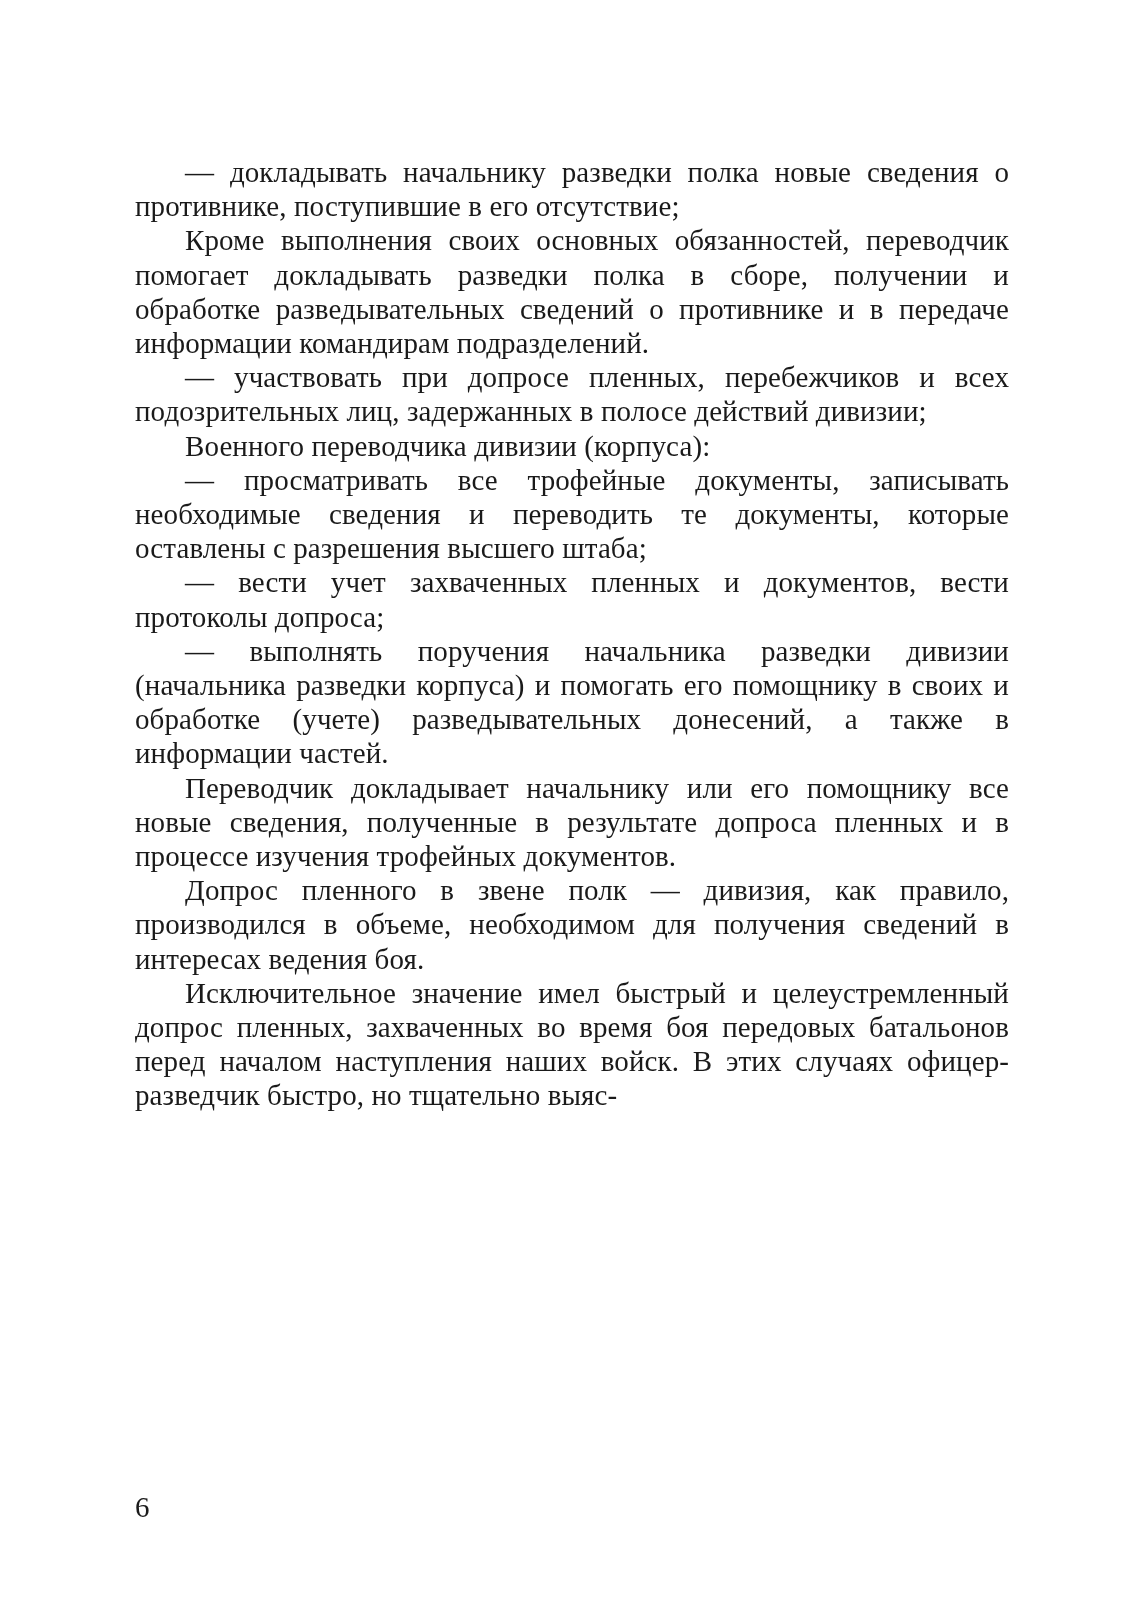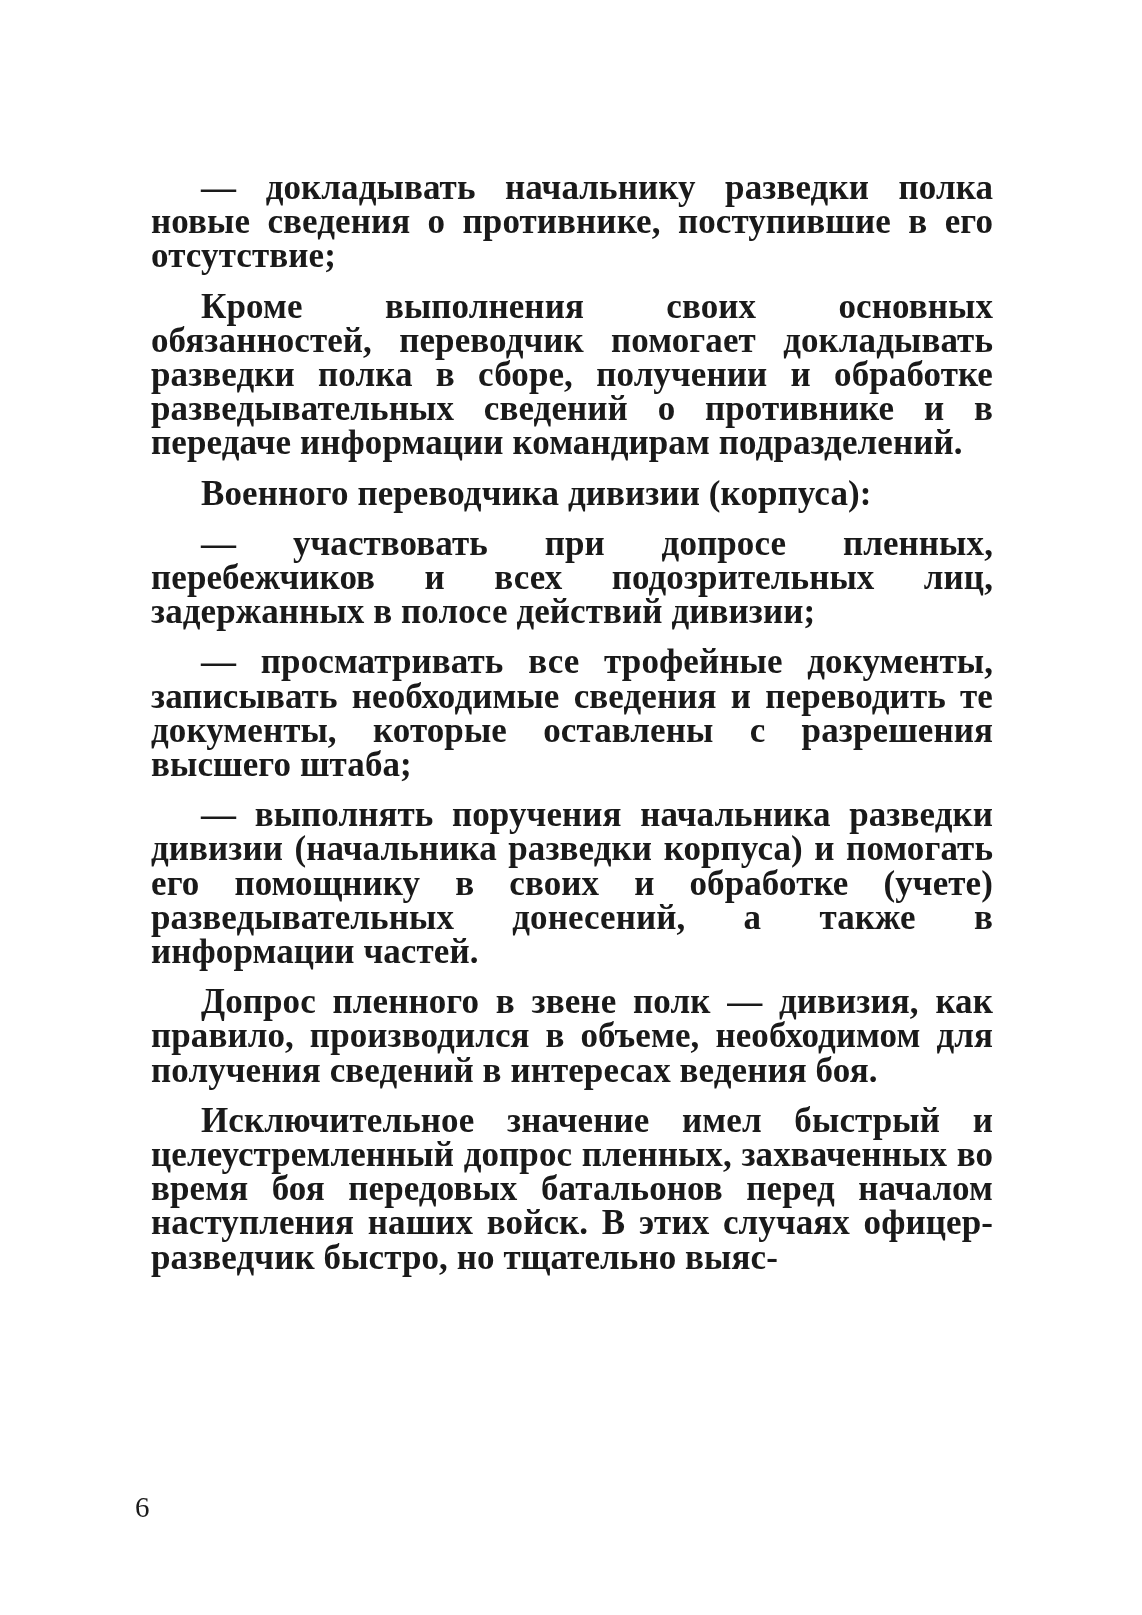--- a/index.html
+++ b/index.html
@@ -15,43 +15,44 @@
     font-family: "Liberation Serif", "DejaVu Serif", serif;
     color: #1a1a1a;
   }
   .page-body {
     position: absolute;
     left: 135px;
     top: 155px;
     width: 874px;
   }
   .para {
-    margin: 16px;
-    font-size: 35px;
+    margin: 0;
+    font-size: 29px;
     line-height: 34.2px;
     text-align: justify;
     text-indent: 50px;
     letter-spacing: 0.1px;
-    font-weight: bold;
   }
   .page-number {
     position: absolute;
     left: 135px;
     top: 1490px;
     font-size: 29px;
     line-height: 34px;
   }
 </style>
 </head>
 <body>
 
 <div class="page-body">
   <p class="para">— докладывать начальнику разведки полка новые сведения о противнике, поступившие в его отсутствие;</p>
   <p class="para">Кроме выполнения своих основных обязанностей, переводчик помогает докладывать разведки полка в сборе, получении и обработке разведывательных сведений о противнике и в передаче информации командирам подразделений.</p>
+  <p class="para">— участвовать при допросе пленных, перебежчиков и всех подозрительных лиц, задержанных в полосе действий дивизии;</p>
   <p class="para">Военного переводчика дивизии (корпуса):</p>
-  <p class="para">— участвовать при допросе пленных, перебежчиков и всех подозрительных лиц, задержанных в полосе действий дивизии;</p>
   <p class="para">— просматривать все трофейные документы, записывать необходимые сведения и переводить те документы, которые оставлены с разрешения высшего штаба;</p>
+  <p class="para">— вести учет захваченных пленных и документов, вести протоколы допроса;</p>
   <p class="para">— выполнять поручения начальника разведки дивизии (начальника разведки корпуса) и помогать его помощнику в своих и обработке (учете) разведывательных донесений, а также в информации частей.</p>
+  <p class="para">Переводчик докладывает начальнику или его помощнику все новые сведения, полученные в результате допроса пленных и в процессе изучения трофейных документов.</p>
   <p class="para">Допрос пленного в звене полк — дивизия, как правило, производился в объеме, необходимом для получения сведений в интересах ведения боя.</p>
   <p class="para">Исключительное значение имел быстрый и целеустремленный допрос пленных, захваченных во время боя передовых батальонов перед началом наступления наших войск. В этих случаях офицер-разведчик быстро, но тщательно выяс-</p>
 </div>
 
 <div class="page-number">6</div>
 
 </body></html>

